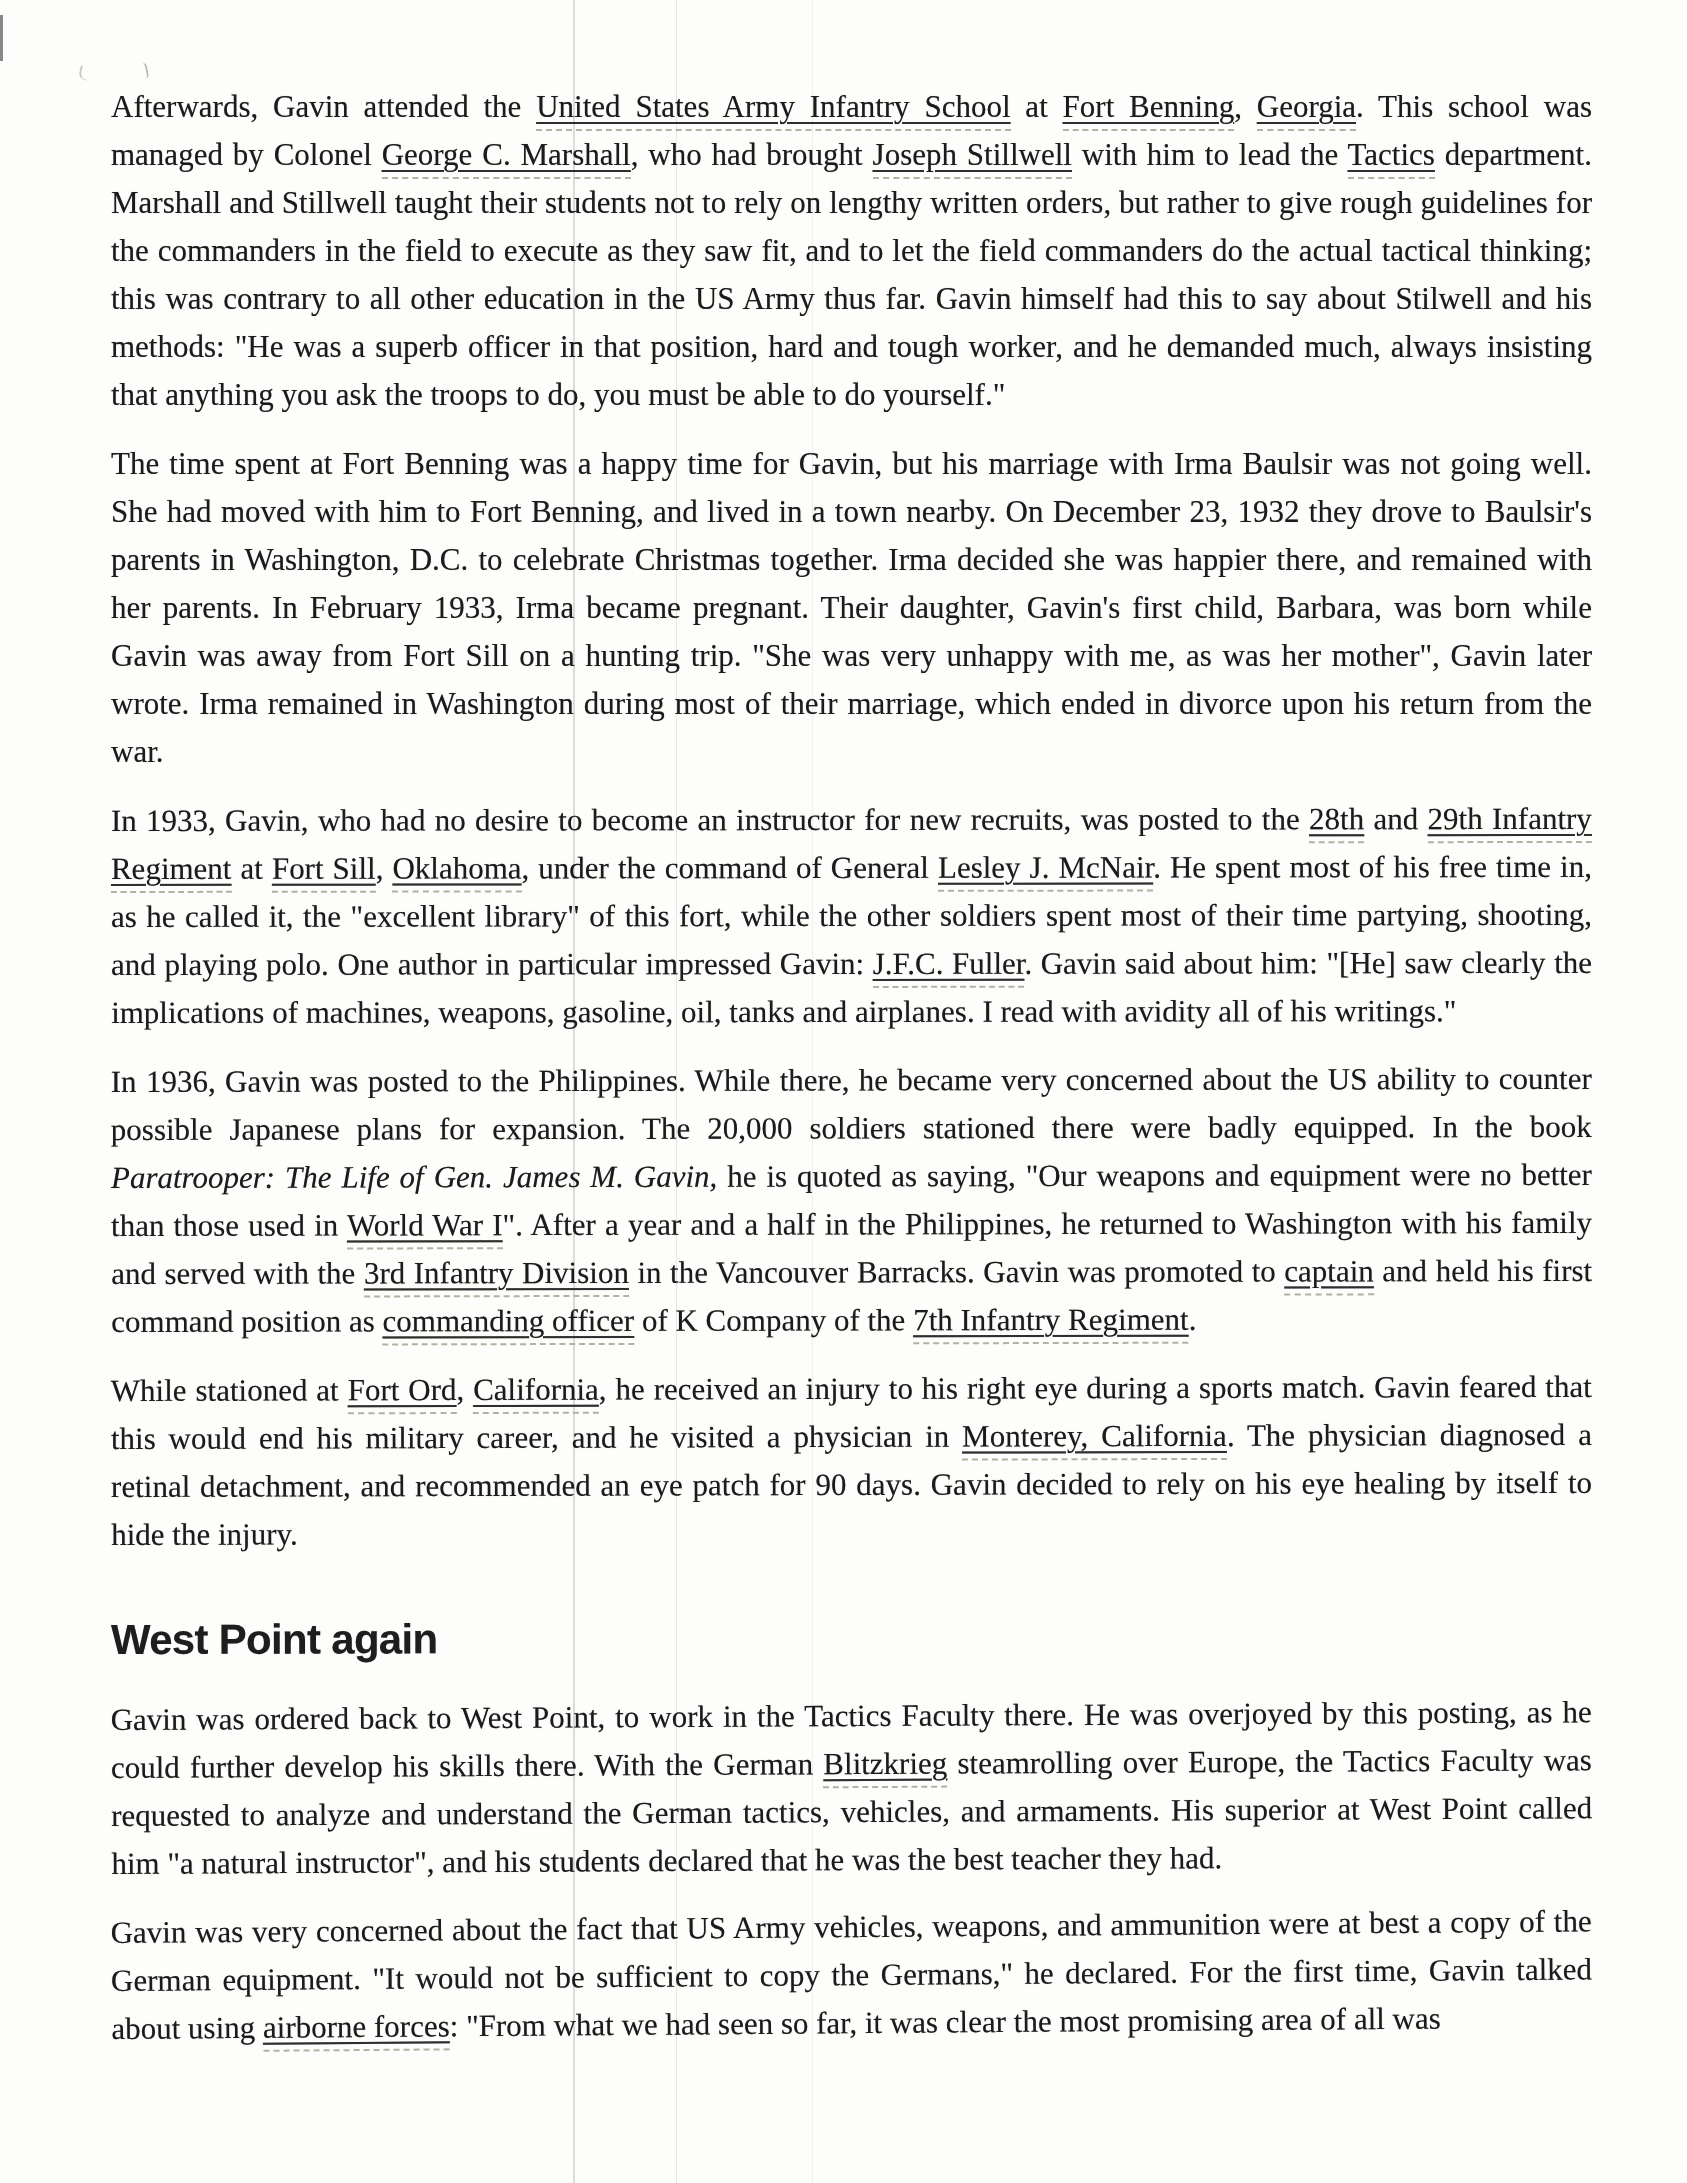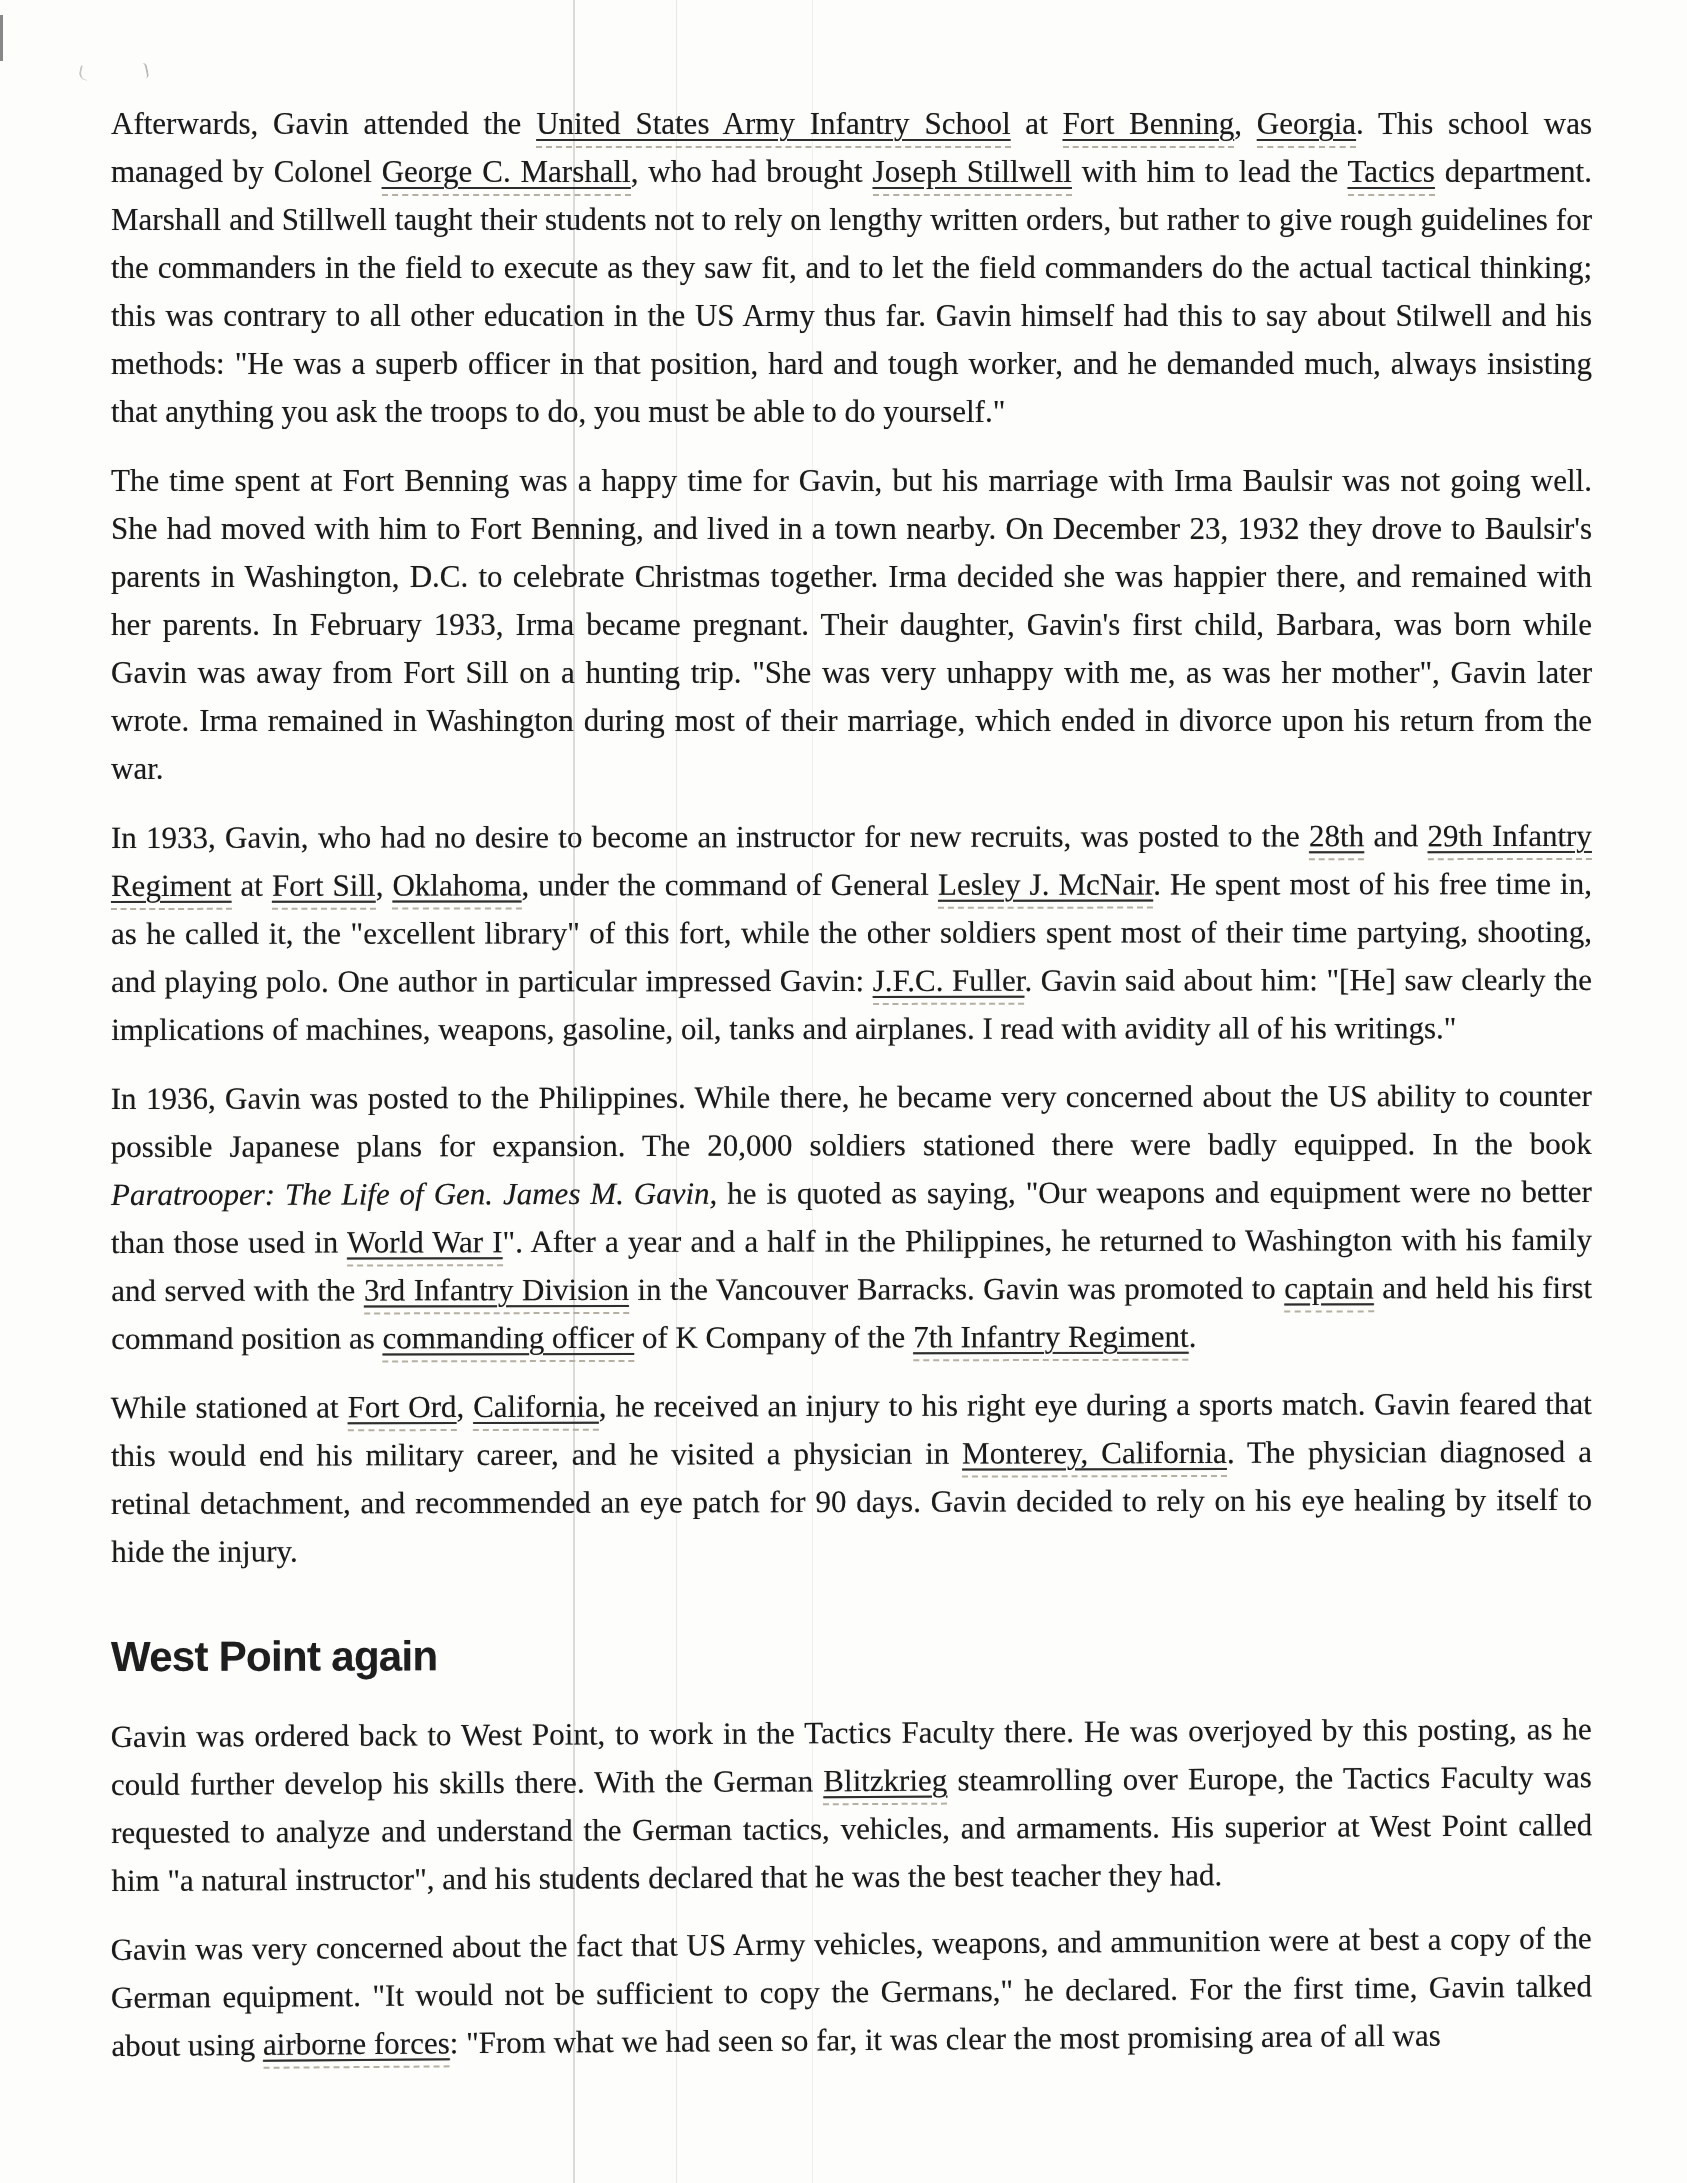--- a/index.html
+++ b/index.html
@@ -2,21 +2,21 @@
 <html style="font-size:10.6px"><head>
 <meta charset="utf-8">
 <style>
   html,body{margin:0;padding:0;}
   body{width:1687px;height:2183px;background:#e9e9e9;}
   .page{
     position:relative;width:1687px;height:2183px;background:#fdfdfb;overflow:hidden;
     font-family:"Liberation Serif",serif;
   }
   .content{
-    position:absolute;left:111px;top:100px;width:1481px;
+    position:absolute;left:111px;top:83px;width:1481px;
     color:#1b1b1b;font-size:31px;line-height:48px;text-align:justify;
   }
   .content p{margin:0 0 21px;text-shadow:0 0 0.7px rgba(25,25,25,.5);}
   .content h2{
     font-family:"Liberation Sans",sans-serif;font-weight:bold;
     font-size:42px;line-height:49px;margin:56px 0 32px;color:#1e1e1e;
     letter-spacing:-0.7px;text-align:left;text-shadow:0 0 0.7px rgba(25,25,25,.4);
   }
   .link{
     text-decoration:underline;

